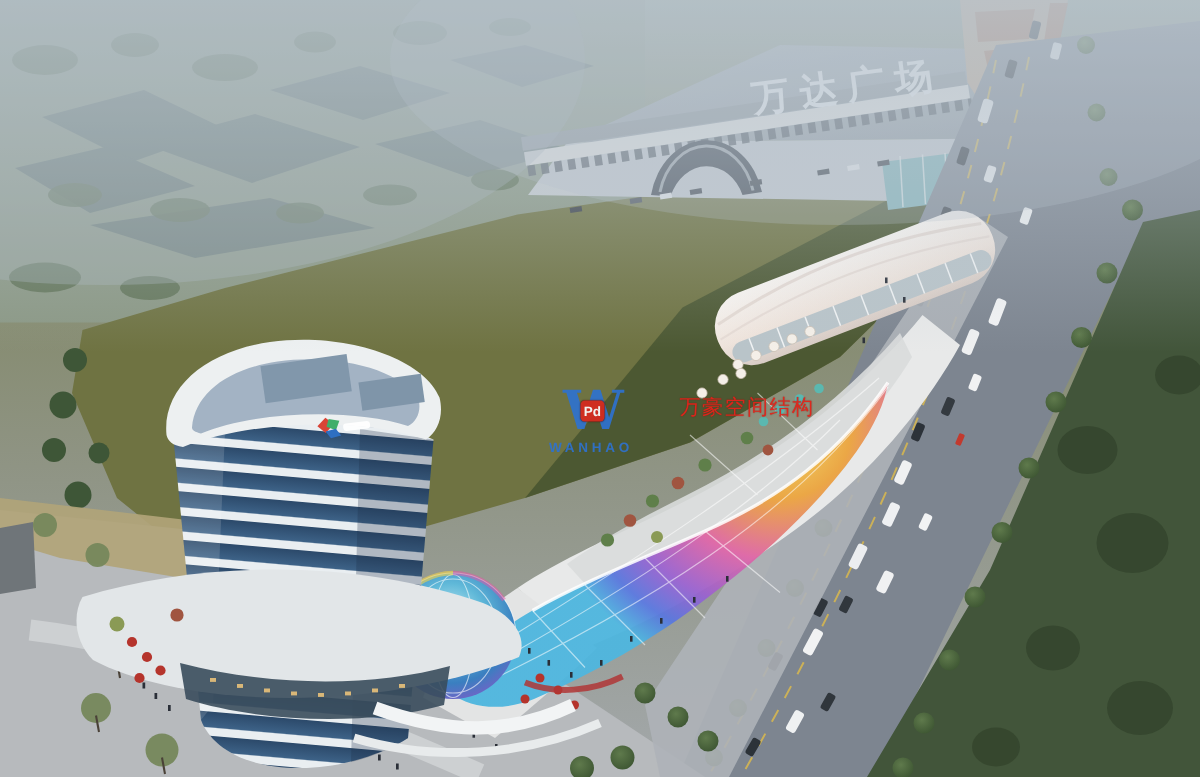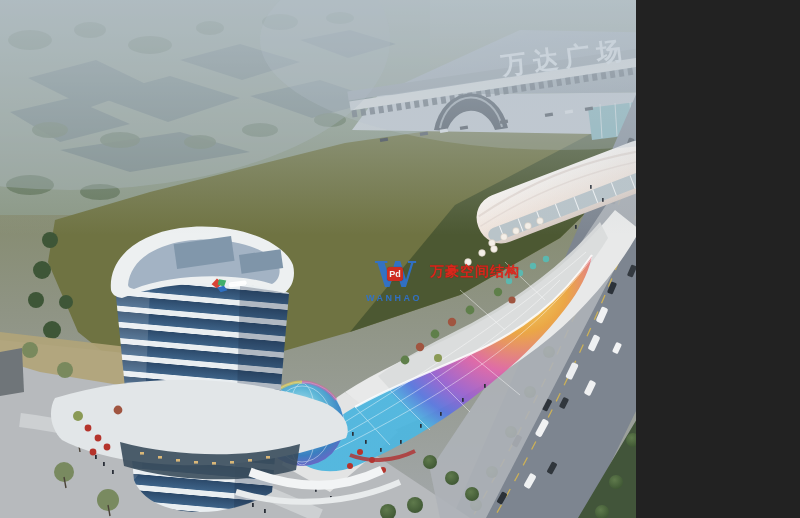--- a/index.html
+++ b/index.html
@@ -1,29 +1,29 @@
 <!DOCTYPE html>
 <html><head>
 <meta charset="utf-8">
 <style>
   html,body{margin:0;padding:0;background:#222;}
-  .stage{position:relative;width:636px;height:518px;overflow:hidden;
+  .stage{position:relative;width:800px;height:518px;overflow:hidden;
          font-family:"Liberation Sans","DejaVu Sans",sans-serif;background:#8c9a8c;}
   .stage svg{position:absolute;left:0;top:0;display:block;}
   
   .wm{position:absolute;left:0;top:0;width:800px;height:518px;pointer-events:none;}
   .wm-logo{position:absolute;left:362px;top:256px;width:64px;text-align:center;
            color:#2e72cf;opacity:.92;line-height:1;}
   .wm-w{font-size:36px;font-weight:bold;letter-spacing:-3px;
         font-family:"DejaVu Serif","Liberation Serif",serif;display:block;}
   .wm-badge{position:absolute;left:25px;top:11px;width:16px;height:14px;background:#d8291e;
             border-radius:3px;color:#fff;font-size:9px;font-weight:bold;line-height:14px;
             text-align:center;box-shadow:0 0 1px rgba(60,0,0,.6);}
   .wm-name{display:block;margin-top:2px;font-size:9px;font-weight:bold;letter-spacing:2.5px;}
-  .wm-lines{position:absolute;left:430px;top:263px;color:#e2241a;font-weight:bold;opacity:.95;
+  .wm-lines{position:absolute;left:453px;top:263px;color:#e2241a;font-weight:normal;opacity:.95;
             text-shadow:0 0 1px rgba(110,0,0,.55);}
   .wm-line1{font-size:14px;letter-spacing:1px;}
   .wm-line2{font-size:13.5px;letter-spacing:.5px;margin-top:4px;
             font-family:"DejaVu Sans Mono","Liberation Mono",monospace;}
 </style>
 </head>
 <body>
 
 <div class="stage">
 <svg width="800" height="518" viewBox="0 0 800 518">

